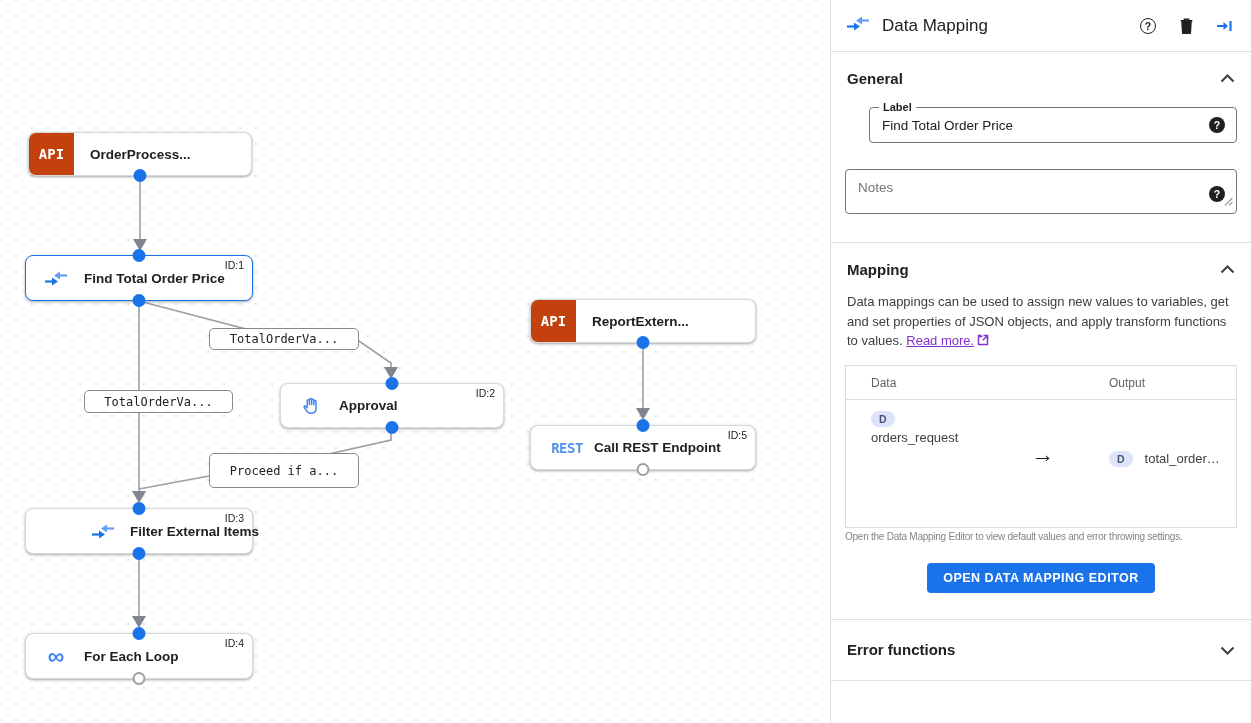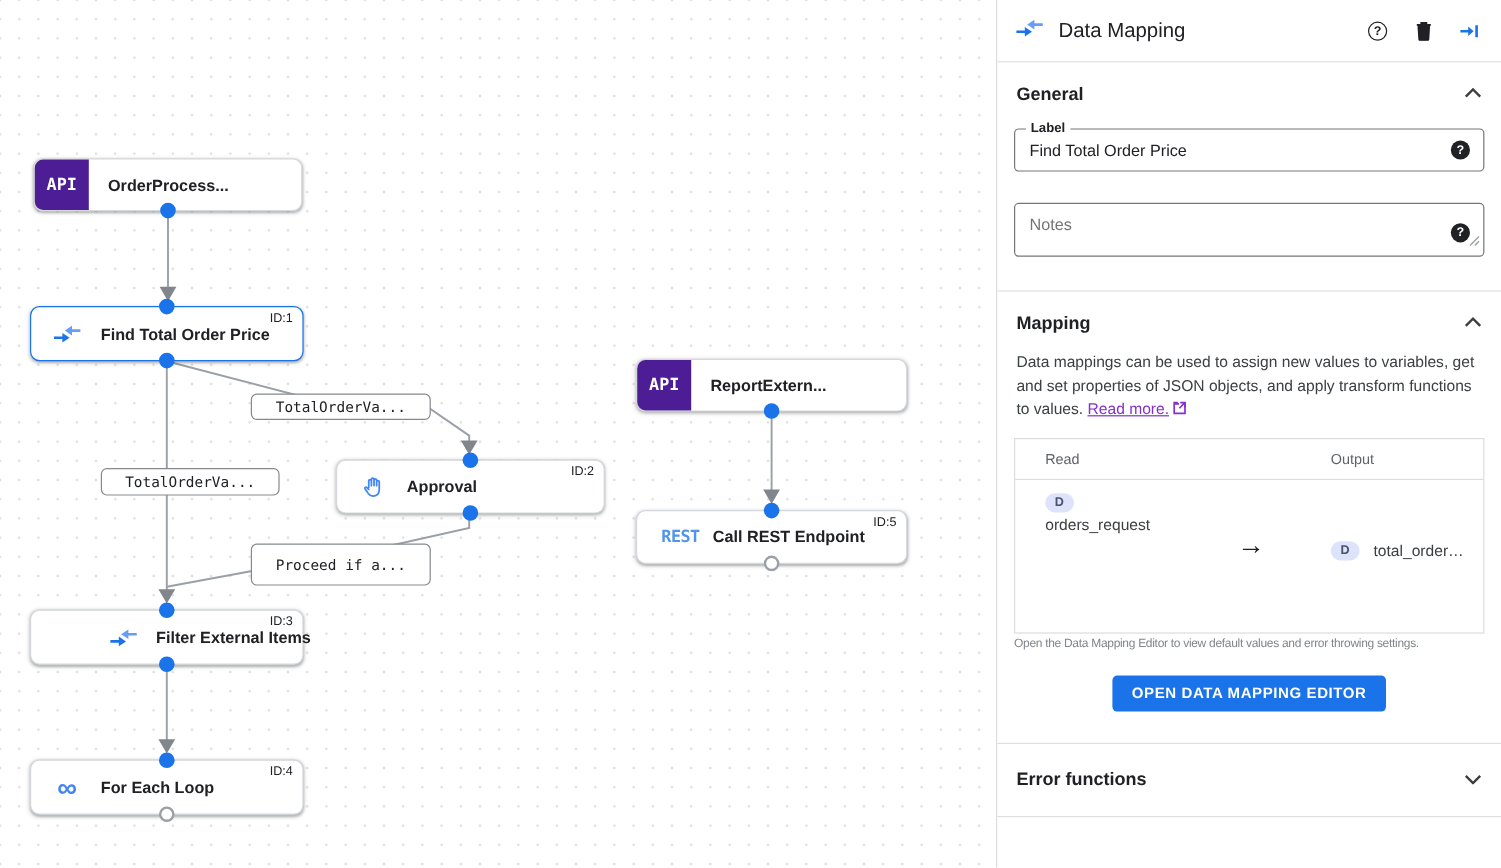--- a/index.html
+++ b/index.html
@@ -19,21 +19,21 @@
 
   .node {
     position:absolute; background:#fff; border:1px solid #d5d8dc; border-radius:8px;
     display:flex; align-items:center;
     box-shadow:0 1px 2px rgba(60,64,67,.3), 0 1px 3px 1px rgba(60,64,67,.12);
   }
   .node.selected { border:1.6px solid #1a73e8;align-items:center; }
   .node-label { font-size:13.5px; font-weight:bold; color:#202124; white-space:nowrap; }
   .node-id { position:absolute; top:3px; right:8px; font-size:10.5px; color:#202124; }
   .api-chip {
-    width:45px; height:100%; background:#4c1d95; color:#fff;
+    width:45px; height:100%; background:#c2410c; color:#fff;
     border-radius:7px 0 0 7px; display:flex; align-items:center; justify-content:center;
     font-family:"DejaVu Sans Mono", monospace; font-weight:bold; font-size:14px;
     flex:0 0 45px;
   }
   .api-chip + .node-label { margin-left:16px; }
   .icon-slot { margin-left:17px; margin-right:15px; display:flex; align-items:center; justify-content:center; width:26px; }
   .rest-chip { font-family:"DejaVu Sans Mono", monospace; font-weight:bold; font-size:14px;
                color:#5195ea; letter-spacing:-0.5px; }
   .loop-glyph { font-size:23px; font-weight:bold; color:#4285f4; line-height:18px; }
 
@@ -249,21 +249,21 @@
   <div class="section">
     <div class="section-head">
       <span class="section-title">General</span>
       <span>
         <svg width="15" height="9" viewBox="0 0 15 9">
           <polyline points="1.5,7.5 7.5,1.5 13.5,7.5" fill="none" stroke="#3c4043" stroke-width="2"></polyline>
         </svg>
       </span>
     </div>
 
-    <div class="field" style="margin-top:8px;">
+    <div class="field" style="margin-top:8px;margin-left:24px;">
       <span class="field-label">Label</span>
       <input type="text" value="Find Total Order Price" style="">
       <span class="field-help">?</span>
     </div>
 
     <div class="notes">
       <textarea placeholder="Notes" style=""></textarea>
       <span class="field-help">?</span>
       <span class="resize-grip">
         <svg width="9" height="9" viewBox="0 0 9 9">
@@ -290,21 +290,21 @@
     <div class="mapping-desc">
       <span>Data mappings can be used to assign new values to variables, get and set properties of JSON objects, and apply transform functions to values. </span><span class="read-more">Read more.</span><span class="ext-link-icon">
         <svg width="12" height="12" viewBox="0 0 12 12">
           <path d="M1.5 2.5h4 M10.5 1.5v9h-9v-9h3" fill="none" stroke="#8430ce" stroke-width="1.4"></path>
           <path d="M6.5 1.5h4v4 M10.2 1.8 5.8 6.2" fill="none" stroke="#8430ce" stroke-width="1.4"></path>
         </svg>
       </span>
     </div>
 
     <div class="map-table">
-      <span class="map-th in">Read</span>
+      <span class="map-th in">Data</span>
       <span class="map-th out">Output</span>
       <div class="map-head-divider"></div>
 
       <div class="map-input">
         <span class="dbadge">D</span>
         <div class="map-var">orders_request</div>
       </div>
 
       <span class="map-arrow">→</span>
 

